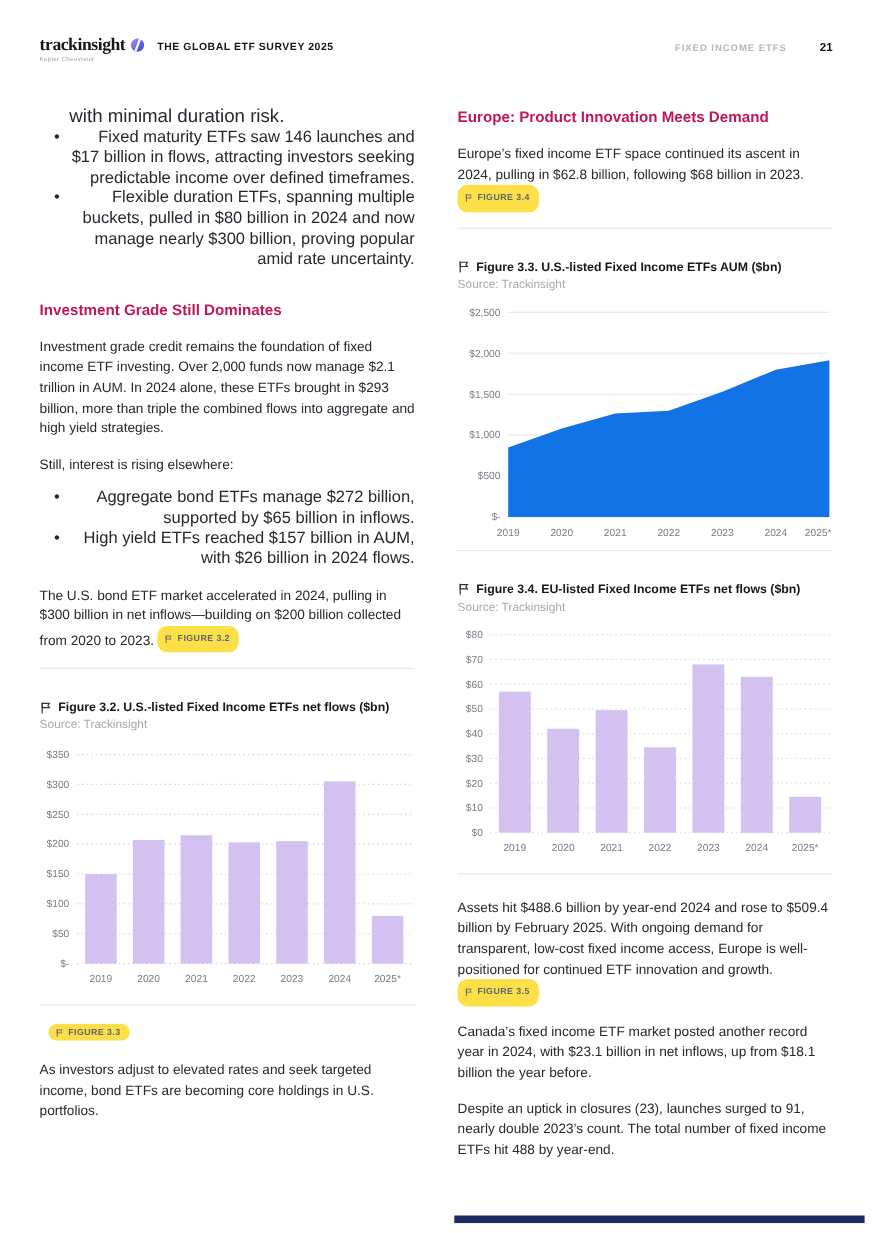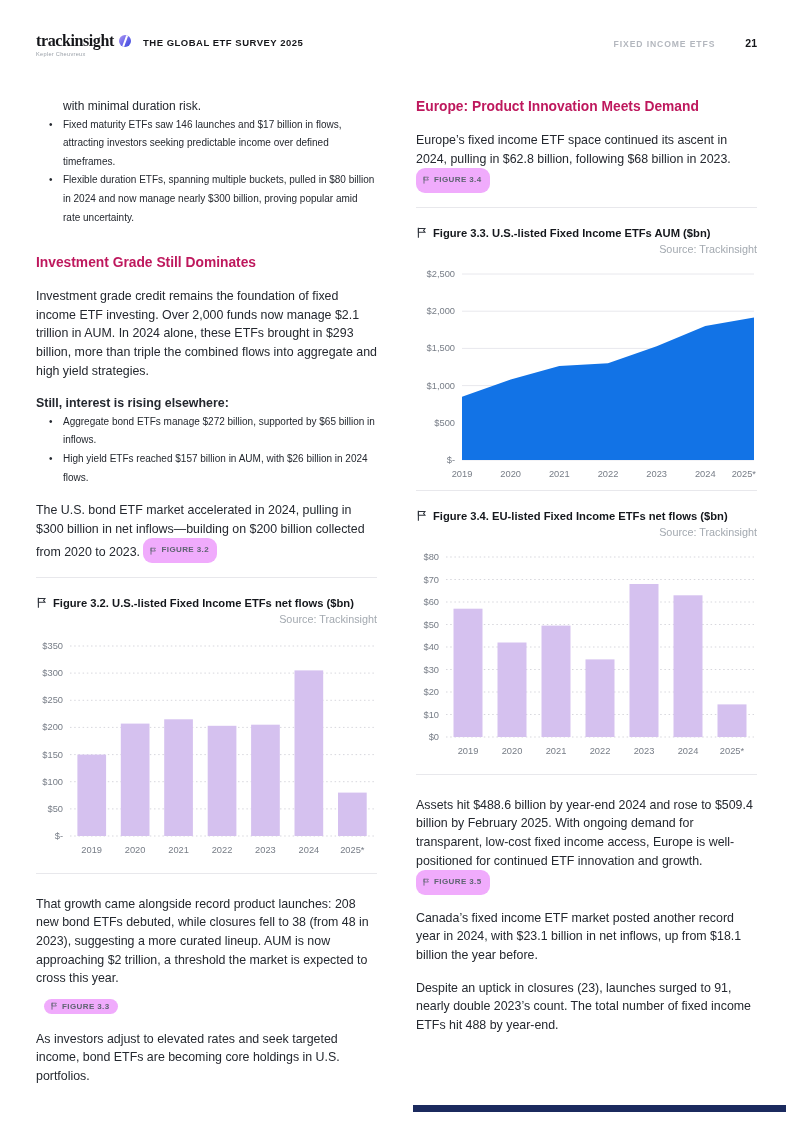--- a/index.html
+++ b/index.html
@@ -21,37 +21,37 @@
   .doc-title{font-size:9.5px;font-weight:700;letter-spacing:0.5px;color:#15161a;margin-top:4px;}
   .hdr-right{margin-left:auto;display:flex;align-items:baseline;gap:30px;margin-top:4px;padding-left:48px;}
   .hdr-section{font-size:8.6px;font-weight:700;color:#b3b7be;letter-spacing:0.9px;}
   .hdr-page{font-size:10.5px;font-weight:700;color:#15161a;}
 
   
   .content{display:flex;gap:39px;padding:40px 36px 0 36px;}
   .col{width:341px;flex:0 0 341px;}
 
   p{margin:0 0 14px;font-size:12.4px;line-height:18.6px;}
-  p.no-gap{margin-bottom:0;font-weight:bold;}
-  .cont{padding-left:27px;font-size:12px;line-height:18.6px;}
+  p.no-gap{margin-bottom:12px;}
+  .cont{padding-left:27px;font-size:17px;line-height:18.6px;}
   h2{margin:27px 0 15px;font-size:13.8px;line-height:18px;color:#be185d;font-weight:700;}
   h2.first{margin-top:1px;}
   ul{margin:0 0 14px;padding:0 0 0 27px;list-style:none;}
-  li{position:relative;font-size:10px;line-height:18.6px;}
+  li{position:relative;font-size:15px;line-height:18.6px;text-align:right;}
   li::before{content:"\2022";position:absolute;left:-14px;color:#24282f;}
 
   
-  .badge{display:inline-flex;align-items:center;gap:4px;background:#f0abfc;border-radius:9px;
+  .badge{display:inline-flex;align-items:center;gap:4px;background:#fde047;border-radius:9px;
          padding:3px 8px 3px 6px;font-size:8px;font-weight:700;color:#5d6470;
          letter-spacing:0.4px;vertical-align:1.5px;white-space:nowrap;}
   .badge svg{display:block;}
   .badge-line{margin:-4px 0 14px 8px;}
 
   
-  .figure{border-top:1px solid #e8e8ec;padding-top:18px;margin-top:6px;text-align:right;}
+  .figure{border-top:1px solid #e8e8ec;padding-top:28px;margin-top:6px;}
   .figcap{display:flex;align-items:center;gap:6px;font-size:11.2px;font-weight:700;color:#14171c;line-height:14px;}
   .figcap svg{flex:0 0 11px;}
   .figsrc{font-size:10.8px;color:#a3a9b0;margin:3px 0 11px 17px;margin-left:0;padding-left:0;}
   .chart{width:341px;}
   .chart svg{display:block;}
   .chart text{font-family:"Liberation Sans",sans-serif;font-size:9.3px;fill:#777d87;}
   .rule{border-top:1px solid #e8e8ec;margin:13px 0 21px;}
 
   
   .bottom-banner{position:absolute;left:413px;top:1105px;width:373px;height:16px;background:#1b2a5e;}
@@ -143,21 +143,20 @@
               <text x="229.4" y="217" text-anchor="middle">2023</text>
               <rect x="258.5" y="34.4" width="28.7" height="165.6" fill="#d5c1ef"></rect>
               <text x="272.9" y="217" text-anchor="middle">2024</text>
               <rect x="302.0" y="156.6" width="28.7" height="43.4" fill="#d5c1ef"></rect>
               <text x="316.3" y="217" text-anchor="middle">2025*</text>
             </svg>
           </div>
       </div>
       <div class="rule"></div>
 
-      <p>That growth came alongside record product launches: 208 new bond ETFs debuted, while closures fell to 38 (from 48 in 2023), suggesting a more curated lineup. AUM is now approaching $2 trillion, a threshold the market is expected to cross this year.</p>
       <div class="badge-line">
         <span class="badge">
             <svg width="8" height="8" viewBox="0 0 12 12">
               <path d="M3 1 V11.4" stroke="#5d6470" stroke-width="1.3" fill="none"></path>
               <path d="M3 1.8 H9.6 L8.1 3.9 L9.6 6 H3 Z" stroke="#5d6470" stroke-width="1.1" fill="none"></path>
             </svg>
             <span>FIGURE 3.3</span>
           </span>
       </div>
       <p>As investors adjust to elevated rates and seek targeted income, bond ETFs are becoming core holdings in U.S. portfolios.</p>

